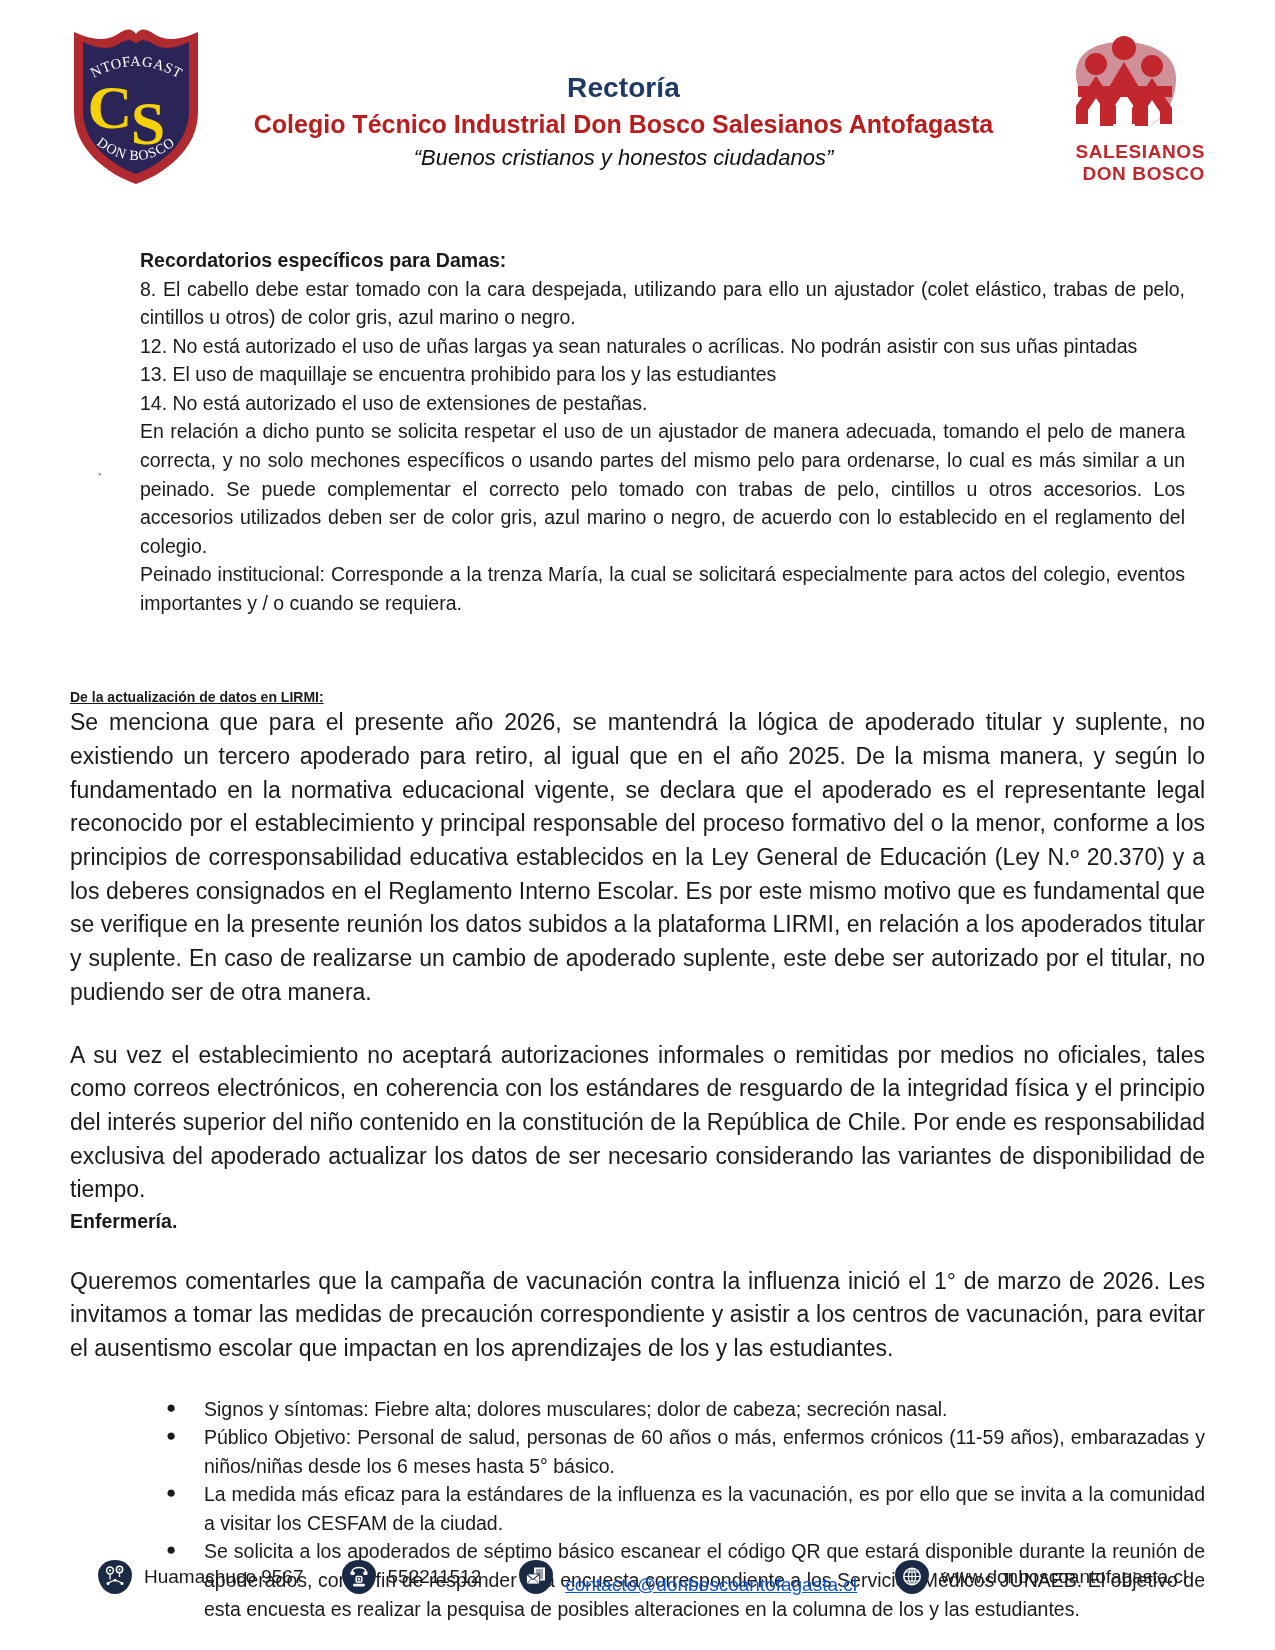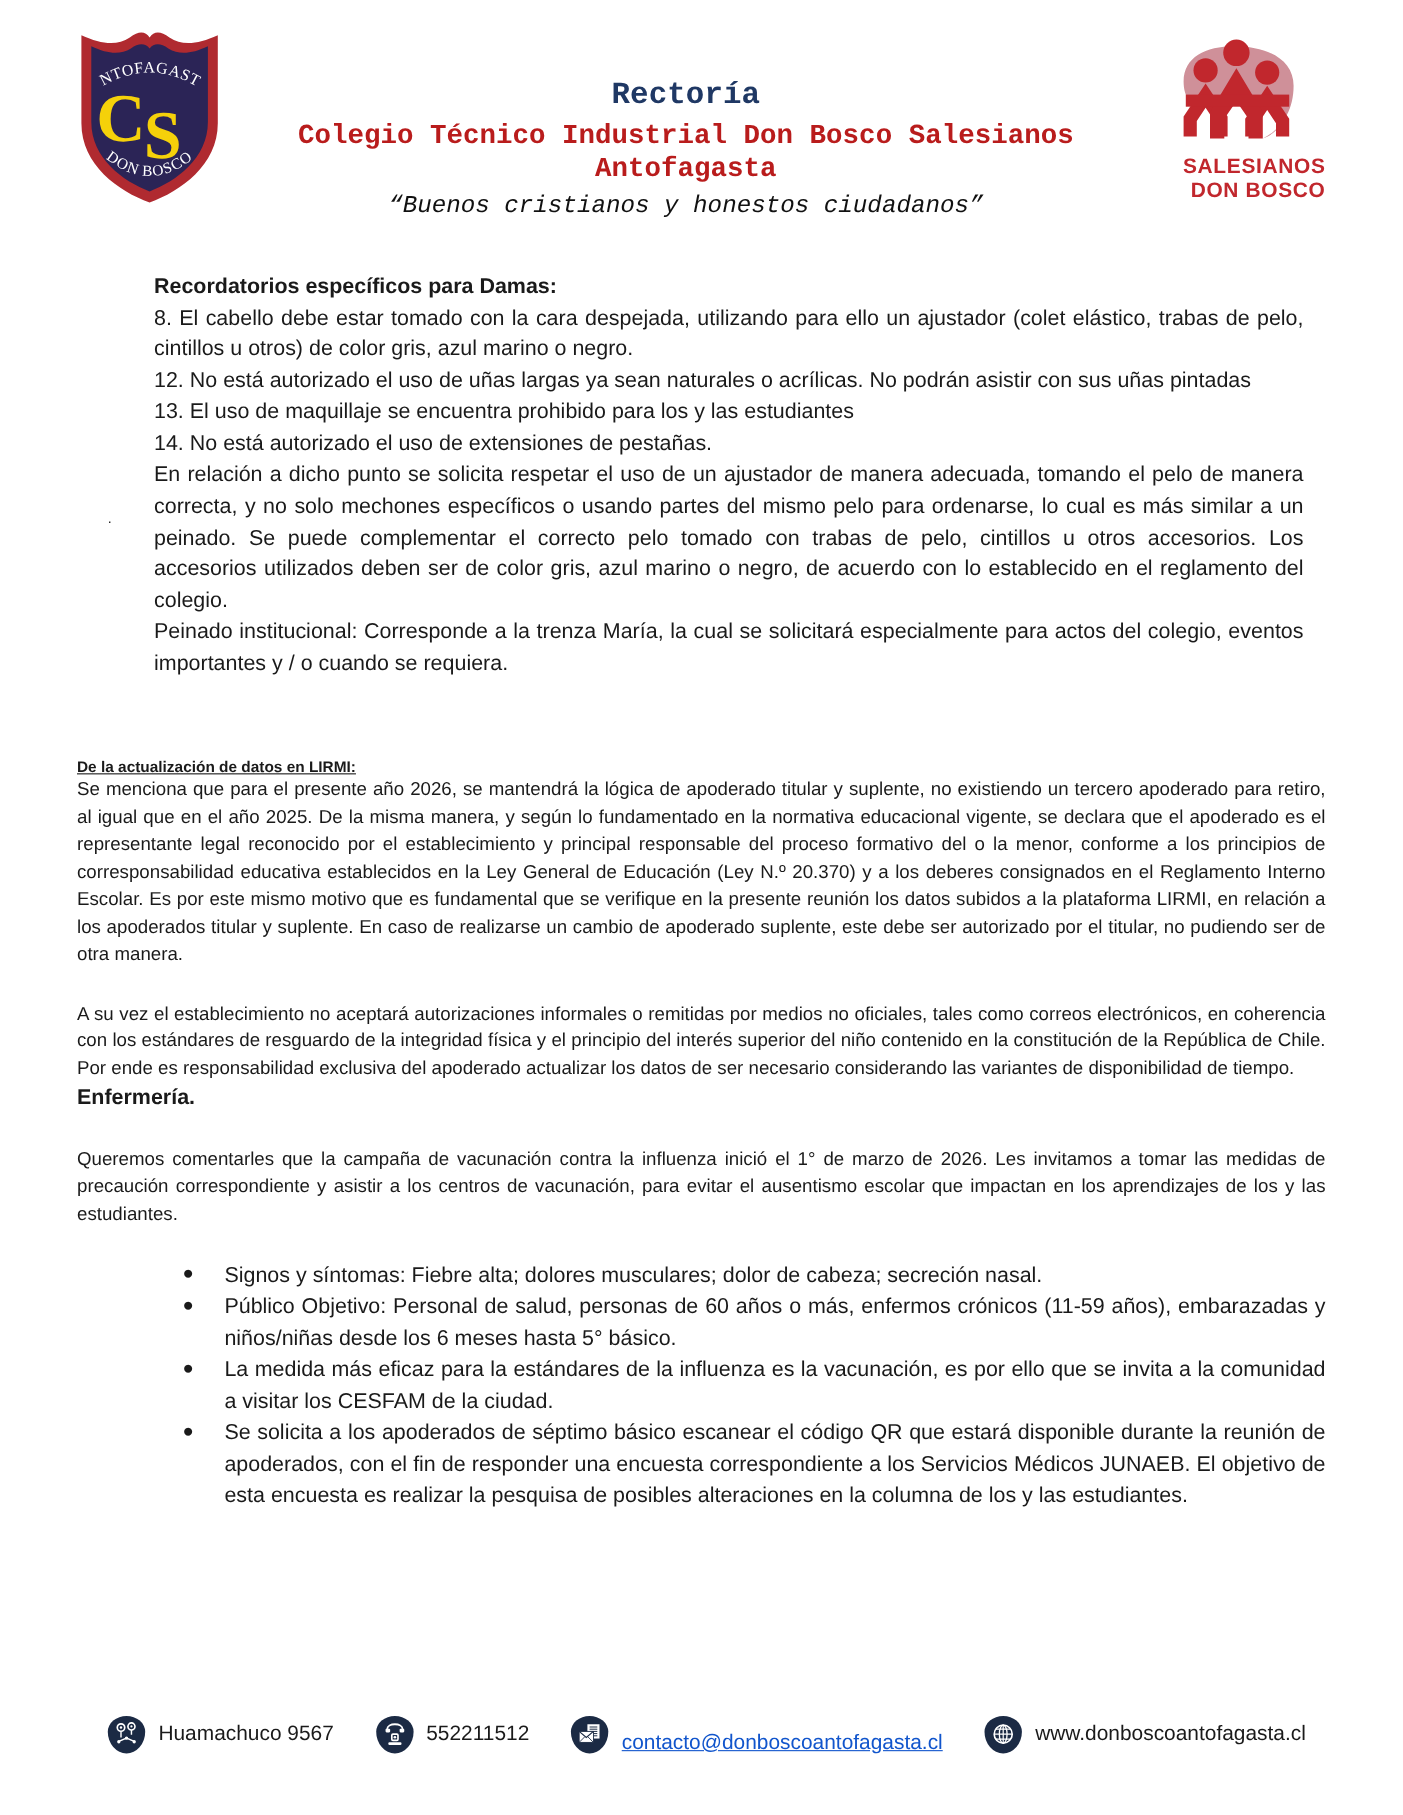--- a/index.html
+++ b/index.html
@@ -34,21 +34,20 @@
     position: relative;
     margin-top: 2px;
   }
   .crest svg { display: block; }
 
   
   .header-titles {
     flex: 1 1 auto;
     text-align: center;
     padding-top: 48px;
-    font-family: Liberation Mono, monospace;
   }
   .title-rectoria {
     font-size: 28px;
     font-weight: bold;
     color: #1f3864;
     line-height: 1.15;
     letter-spacing: 0.1px;
   }
   .title-school {
     font-size: 25px;
@@ -128,21 +127,21 @@
     font-family: "Liberation Sans Narrow", "Liberation Sans", sans-serif;
     font-stretch: condensed;
     font-weight: bold;
     font-size: 14px;
     text-decoration: underline;
     margin: 0 0 1px 0;
     display: block;
   }
   .para {
     margin: 0;
-    font-size: 17px;
+    font-size: 23px;
     line-height: 1.465;
     text-align: justify;
     text-justify: inter-word;
   }
   .spacer-line { height: 29px; }
   .bold-lead {
     font-weight: bold;
     font-size: 19.5px;
     line-height: 1.465;
     margin: 0;

